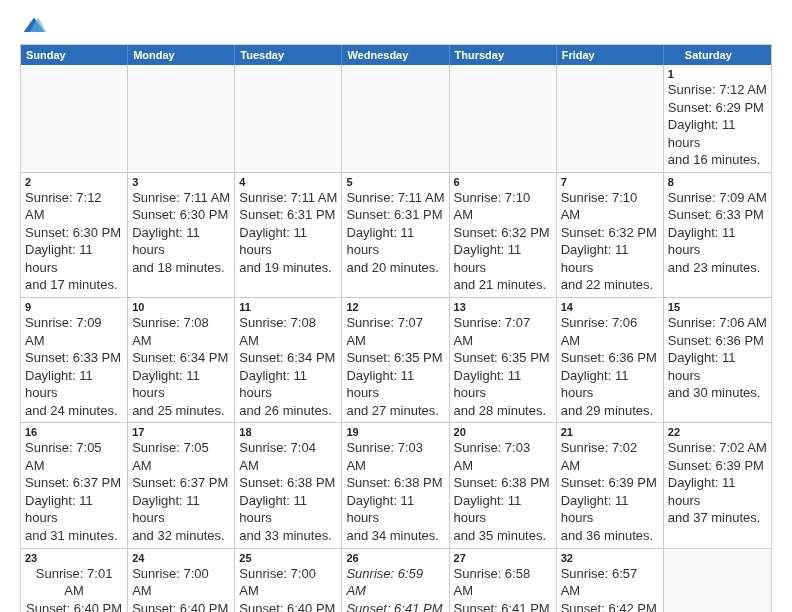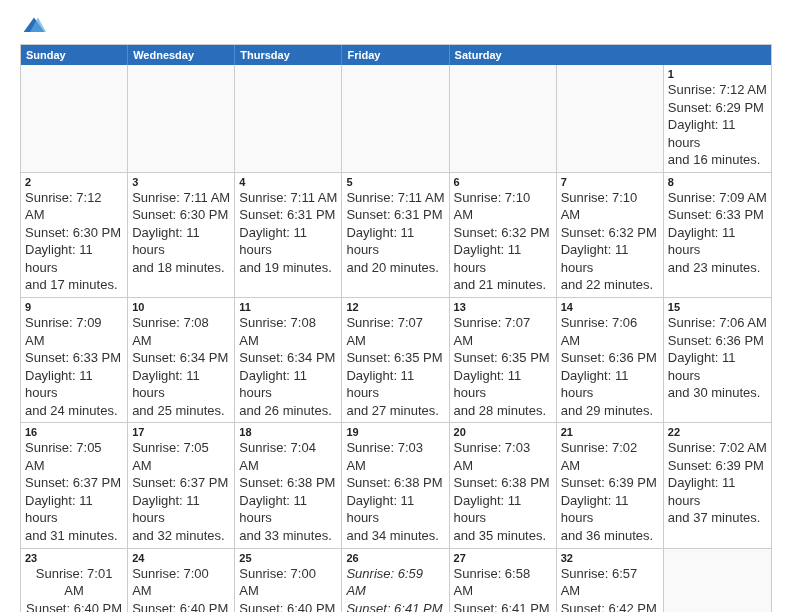--- a/index.html
+++ b/index.html
@@ -67,21 +67,21 @@
       grid-template-columns: repeat(7, 1fr);
       background: #2a6ebb;
     }
     .cal-header-cell {
       color: #fff;
       font-size: 11px;
       font-weight: bold;
       padding: 4px 5px;
       border-right: 1px solid #4a8edb;
     }
-    .cal-header-cell:last-child { border-right: none; }
+    .cal-header-cell:last-child { border-right: none; margin-left: 16px; }
     .cal-body {
       flex: 1;
       display: flex;
       flex-direction: column;
     }
     .cal-row {
       display: grid;
       grid-template-columns: repeat(7, 1fr);
       flex: 1;
       border-top: 1px solid #ccc;
@@ -126,20 +126,22 @@
     </div>
     <div class="title-block">
       <div class="main-title"></div>
       <div class="sub-title"></div>
     </div>
   </div>
 
   <div class="calendar">
     <div class="cal-header">
     <div class="cal-header-cell">Sunday</div>
+        <div class="cal-header-cell">Monday</div>
+        <div class="cal-header-cell">Tuesday</div>
         <div class="cal-header-cell">Wednesday</div>
         <div class="cal-header-cell">Thursday</div>
         <div class="cal-header-cell">Friday</div>
         <div class="cal-header-cell">Saturday</div>
       </div>
     <div class="cal-body">
     <div class="cal-row">
           <div class="cal-cell empty"></div>
           <div class="cal-cell empty"></div>
           <div class="cal-cell empty"></div>

